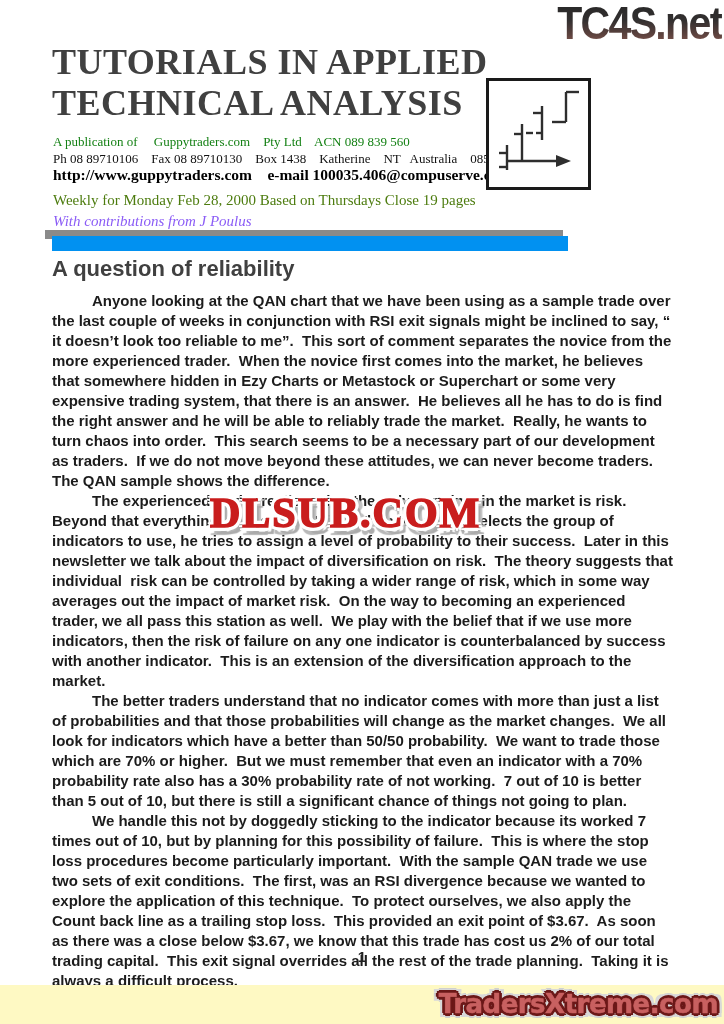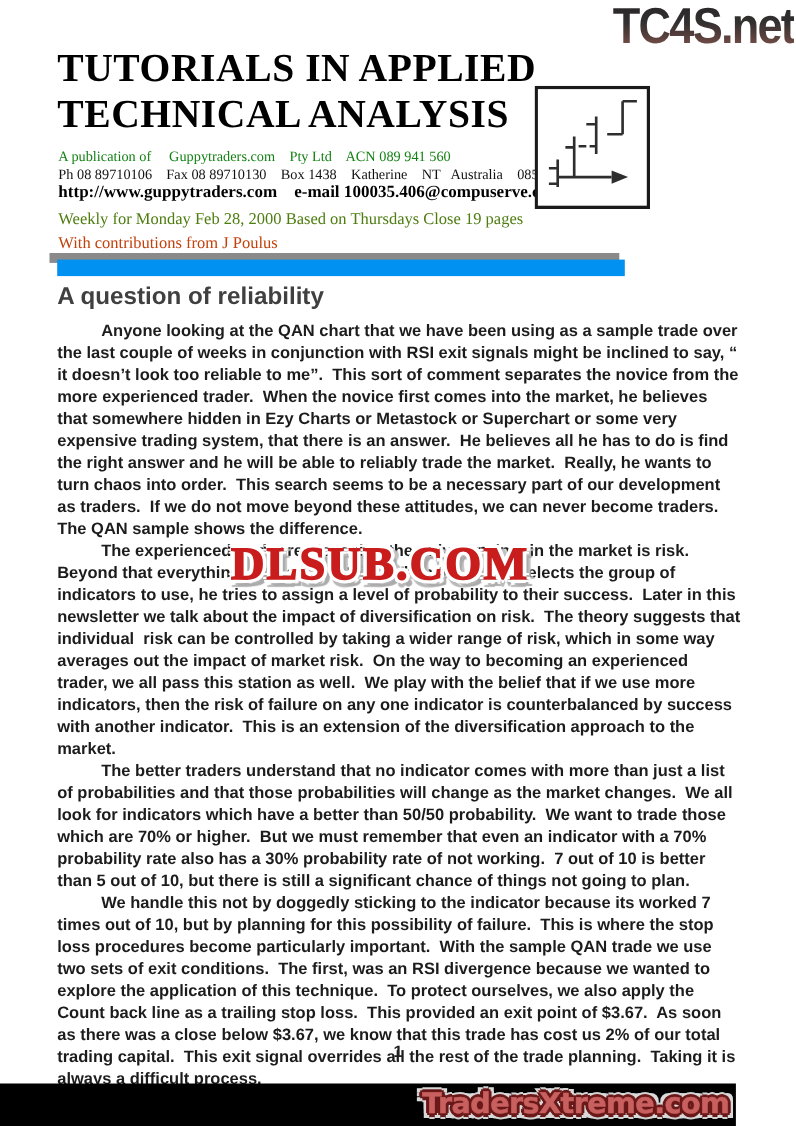--- a/index.html
+++ b/index.html
@@ -12,28 +12,28 @@
     position:absolute;top:0px;right:2px;
     font-family:"Liberation Sans",sans-serif;font-weight:bold;font-size:50px;line-height:50px;
     letter-spacing:-2px;transform:scaleX(0.82) scaleY(0.92);transform-origin:right top;
     background:linear-gradient(180deg,#262626 0%,#333030 45%,#5c423e 75%,#8a5a50 100%);
     -webkit-background-clip:text;background-clip:text;color:transparent;
   }
   
   .masthead-title{
     position:absolute;left:52px;top:42px;margin:0;
     font-family:"Liberation Serif",serif;font-weight:bold;font-size:36px;line-height:41px;
-    color:#000000;letter-spacing:0.5px;
+    color:#404040;letter-spacing:0.5px;
   }
   .serifline{position:absolute;left:53px;white-space:pre;font-family:"Liberation Serif",serif;}
   .publine{top:134px;font-size:13px;color:#148114;}
   .contactline{top:151px;font-size:13px;color:#111;}
   .webline{top:166px;font-size:15.5px;font-weight:bold;color:#000;}
   .weekline{top:192px;font-size:15px;color:#4d7c0f;}
-  .contribline{top:213px;font-size:15px;color:#c2410c;}
+  .contribline{top:213px;font-size:15px;color:#8b5cf6;font-style:italic;}
   
   .chart-box{position:absolute;left:486px;top:78px;width:105px;height:112px;}
   
   .bar-gray{position:absolute;left:45px;top:230px;width:518px;height:9px;background:#8a8a8a;}
   .bar-blue{position:absolute;left:52px;top:236px;width:516px;height:15px;background:#0191f1;}
   
   .article-heading{
     position:absolute;left:52px;top:256px;margin:0;
     font-size:22px;font-weight:bold;color:#404040;letter-spacing:0px;
   }
@@ -52,21 +52,21 @@
     position:absolute;left:210px;top:489px;
     font-family:Liberation Serif, serif;font-weight:bold;font-size:42px;line-height:48px;
     color:#c91d1d;-webkit-text-stroke:1.5px #c91d1d;letter-spacing:2px;white-space:nowrap;
     text-shadow:
       -3px -3px 0 #ffffff, 3px -3px 0 #ffffff, -3px 3px 0 #ffffff, 3px 3px 0 #ffffff,
       -4px 0 0 #ffffff, 4px 0 0 #ffffff, 0 -4px 0 #ffffff, 0 4px 0 #ffffff,
       6px 7px 1px #ababab, 0 8px 1px #b8b8b8, 8px 0 1px #c2c2c2;
   }
   
   .footer-strip{
-    position:absolute;left:0;top:985px;width:669px;height:39px;background:#000000;
+    position:absolute;left:0;top:985px;width:724px;height:39px;background:#fef9c3;
     display:flex;align-items:center;justify-content:flex-end;
   }
   .txtreme{
     font-family:"DejaVu Sans",sans-serif;font-weight:bold;font-size:26px;line-height:39px;
     color:#c86060;-webkit-text-stroke:0.5px #c86060;letter-spacing:-0.5px;white-space:nowrap;
     margin-right:6px;
     text-shadow:
       -2px -2px 0 #6b1818, 2px -2px 0 #6b1818, -2px 2px 0 #6b1818, 2px 2px 0 #6b1818,
       0 -3px 0 #6b1818, 0 3px 0 #6b1818, -3px 0 0 #6b1818, 3px 0 0 #6b1818,
       -5px -4px 0 #d9d9d9, 5px -4px 0 #d9d9d9, -5px 4px 0 #d9d9d9, 5px 4px 0 #d9d9d9,
@@ -75,21 +75,21 @@
 </style>
 </head>
 <body>
 
 <div class="page">
 
   <div class="tc4s">TC4S.net</div>
 
   <h1 class="masthead-title"><span>TUTORIALS IN APPLIED</span><br><span>TECHNICAL ANALYSIS</span></h1>
 
-  <div class="serifline publine">A publication of     Guppytraders.com    Pty Ltd    ACN 089 941 560</div>
+  <div class="serifline publine">A publication of     Guppytraders.com    Pty Ltd    ACN 089 839 560</div>
   <div class="serifline contactline">Ph 08 89710106    Fax 08 89710130    Box 1438    Katherine    NT   Australia    0851</div>
   <div class="serifline webline">http://www.guppytraders.com    e-mail 100035.406@compuserve.com</div>
   <div class="serifline weekline">Weekly for Monday Feb 28, 2000 Based on Thursdays Close 19 pages</div>
   <div class="serifline contribline">With contributions from J Poulus</div>
 
   <div class="chart-box">
     <svg width="105" height="112" viewBox="0 0 105 112" aria-hidden="true">
       <rect x="1.5" y="1.5" width="102" height="109" fill="#ffffff" stroke="#1a1a1a" stroke-width="3"></rect>
       <g stroke="#2e2e2e" stroke-width="2.4" fill="none">
         <path d="M80 14 h13"></path>

